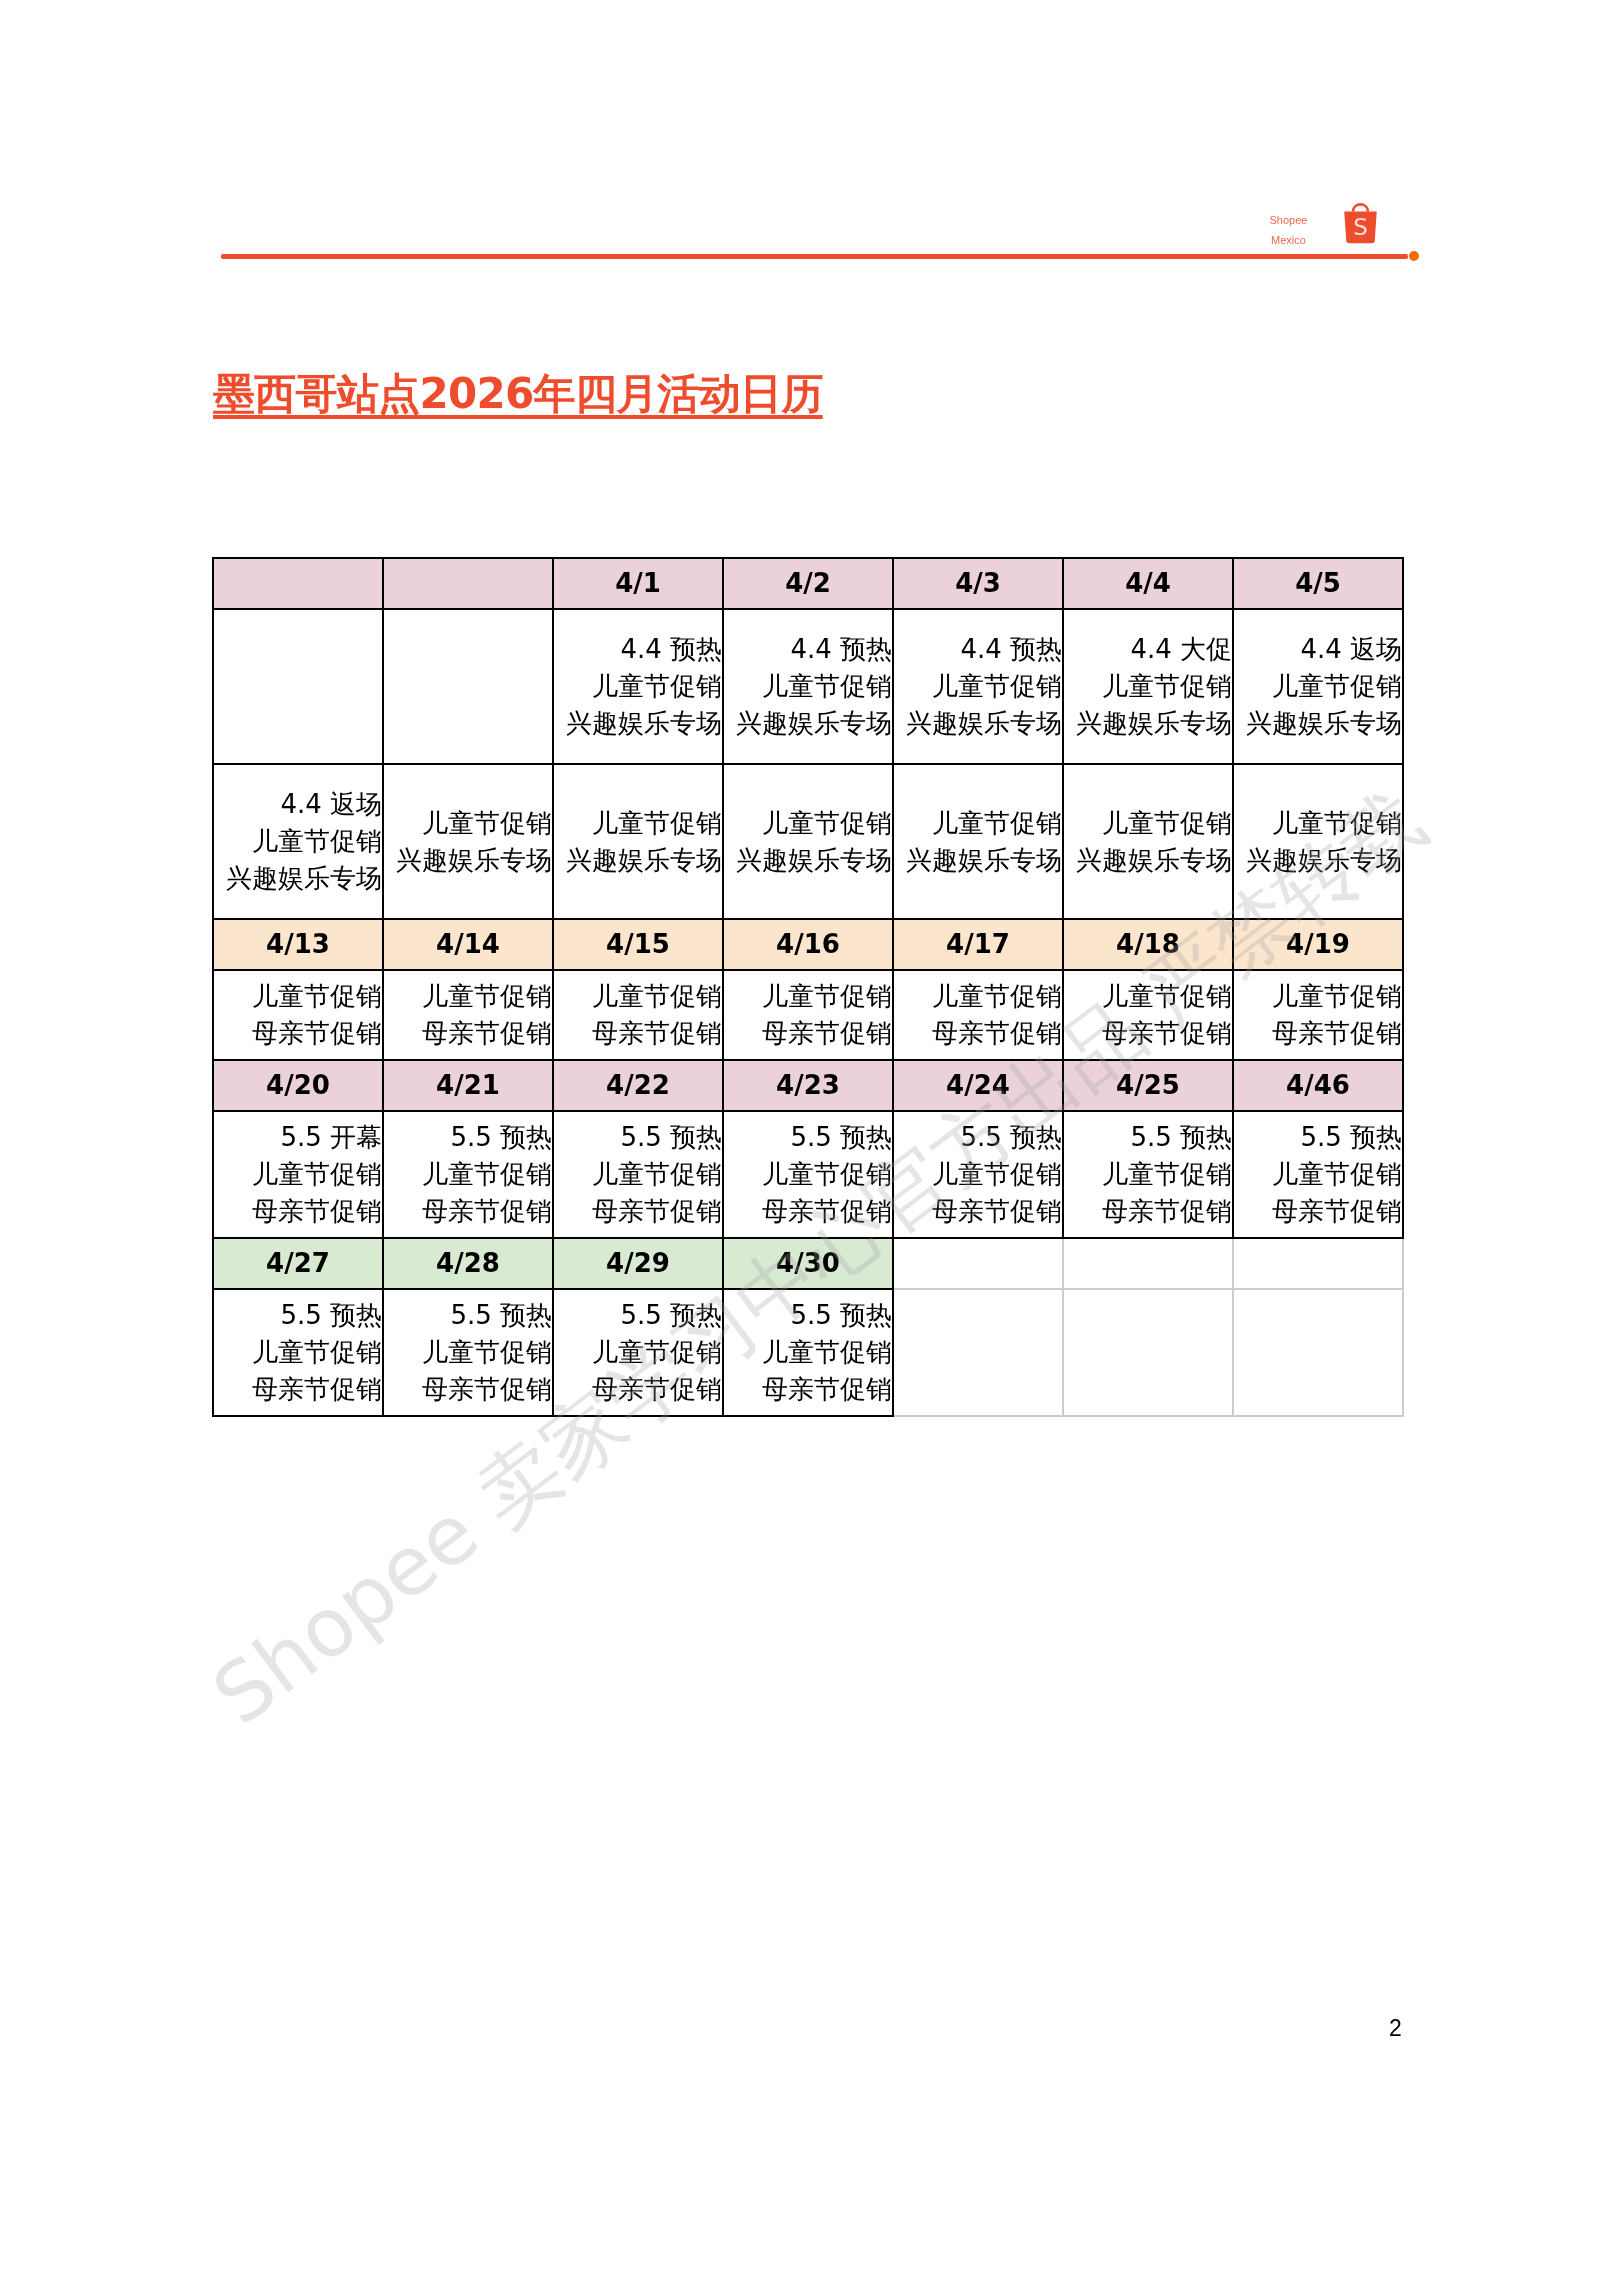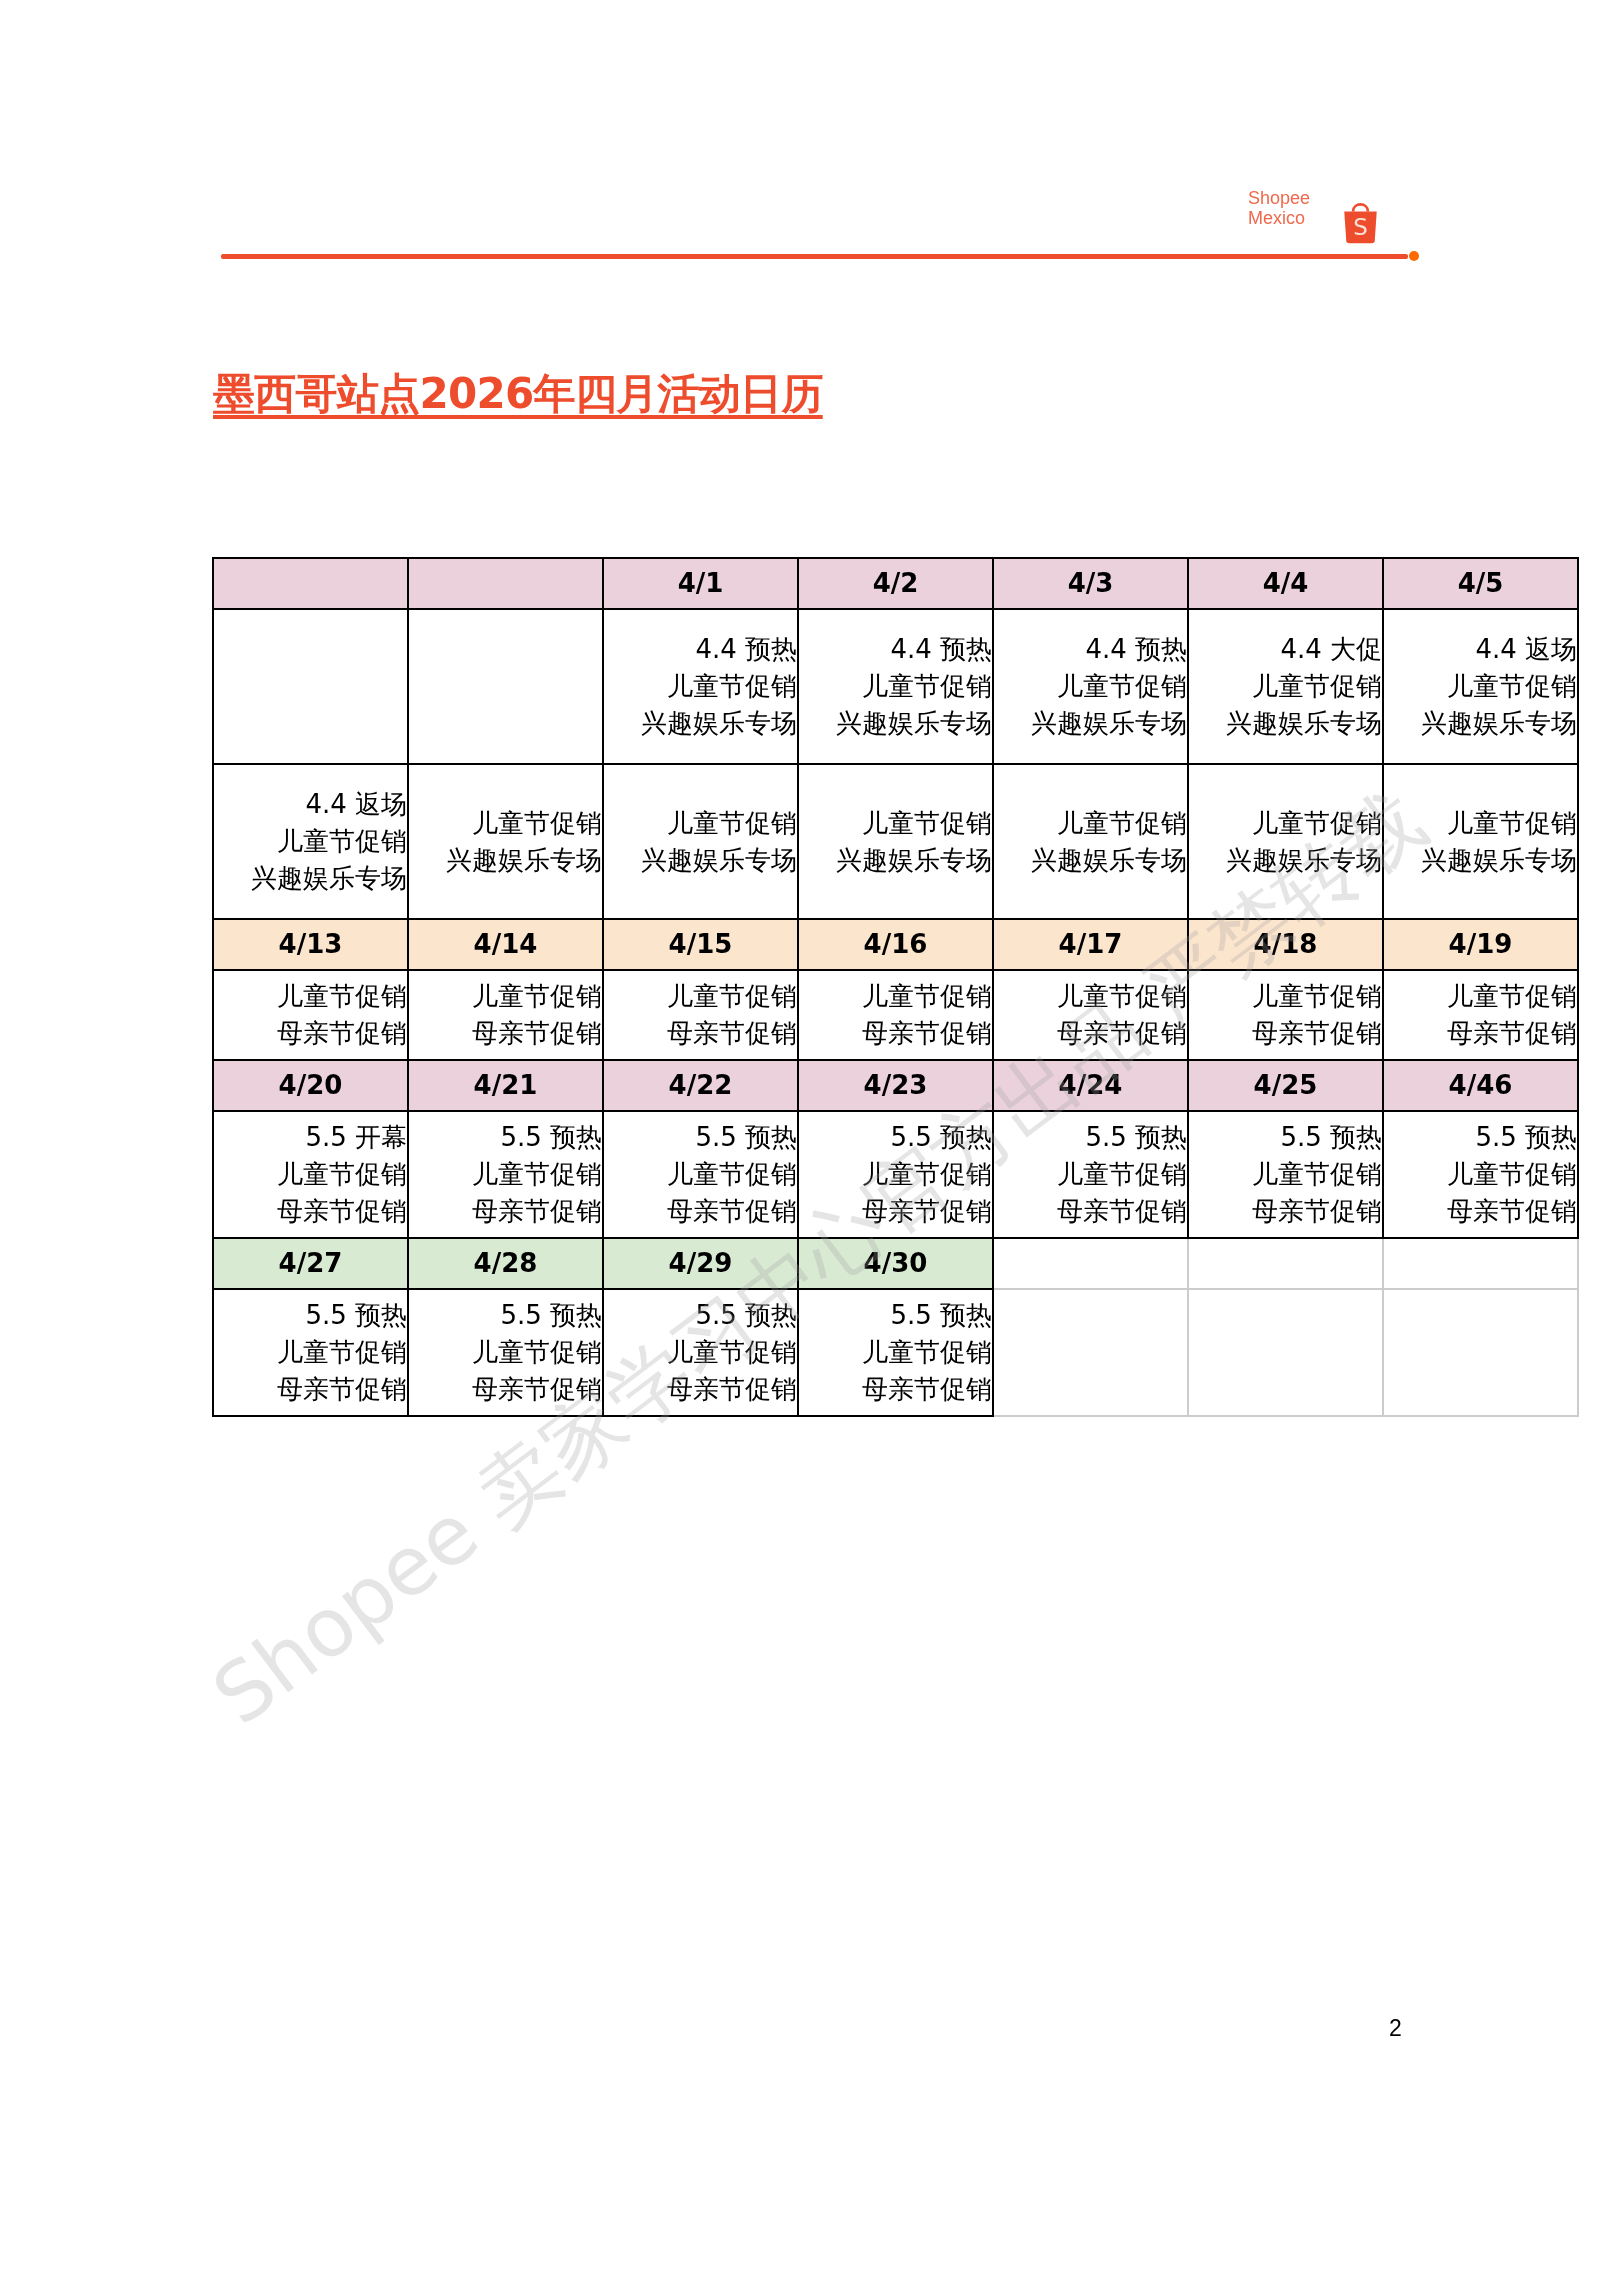--- a/index.html
+++ b/index.html
@@ -4,22 +4,22 @@
 <style>
   html, body { margin: 0; padding: 0; background: #ffffff; }
   body { width: 1617px; height: 2284px; position: relative; overflow: hidden;
          font-family: "DejaVu Sans", "Liberation Sans", sans-serif; color: #000; }
 
   
   .header-line { position: absolute; left: 221px; top: 254px; width: 1187px; height: 4.7px;
                  background: #ee4d2d; border-radius: 2px; }
   .header-dot { position: absolute; left: 1409px; top: 251px; width: 10.2px; height: 10.2px;
                 background: #ff6a00; border-radius: 50%; }
-  .brand { position: absolute; left: 1248px; top: 188px; width: 81px; 
-           color: #ee4d2d; font-family: "Liberation Sans", sans-serif; font-size: 18px;
+  .brand { position: absolute; left: 1248px; top: 210px; width: 81px; text-align: center;
+           color: #ee4d2d; font-family: "Liberation Sans", sans-serif; font-size: 11px;
            line-height: 20.3px; opacity: 0.85; }
   .bag { position: absolute; left: 1340px; top: 198px; width: 41px; height: 46px; }
 
   
   .title { position: absolute; left: 213px; top: 366px; font-size: 42px; font-weight: bold;
            color: #ee4d2d; text-decoration: underline; text-decoration-thickness: 4.1px;
            text-underline-offset: 6.8px; letter-spacing: -0.7px; white-space: nowrap;
            font-family: "DejaVu Sans", sans-serif; }
 
   
@@ -28,21 +28,21 @@
   table.cal td { width: 168px; border: 2.7px solid #000; text-align: center; vertical-align: middle;
                  padding: 0; font-size: 26px; line-height: 37px; }
   tr.weekdays td { background: #ff9900; height: 49px; font-size: 24.4px; }
   tr.daterow td { height: 49px; font-weight: bold; font-size: 26px; }
   tr.daterow.pink td { background: #ead1dc; }
   tr.daterow.green td { background: #d9ead3; }
   tr.daterow.peach td { background: #fce5cd; }
   tr.events td { background: #ffffff; text-align: right; }
   tr.events.tall td { height: 153px; }
   tr.events.mid td { height: 88px; }
-  tr.events.three td { height: 125px; padding-left: 25px; }
+  tr.events.three td { height: 125px; }
   table.cal td.empty-gray { border: 2px solid #cccccc; background: #ffffff; }
   .ev-line { display: block; }
 
   
   .watermark { position: absolute; left: 258px; top: 1641px; font-size: 81px;
                color: rgba(160,160,160,0.28); transform-origin: left bottom;
                transform: rotate(-37deg); white-space: nowrap; pointer-events: none;
                font-family: "DejaVu Sans", sans-serif; }
 
   .page-number { position: absolute; left: 1389px; top: 2015px; font-size: 23px;

